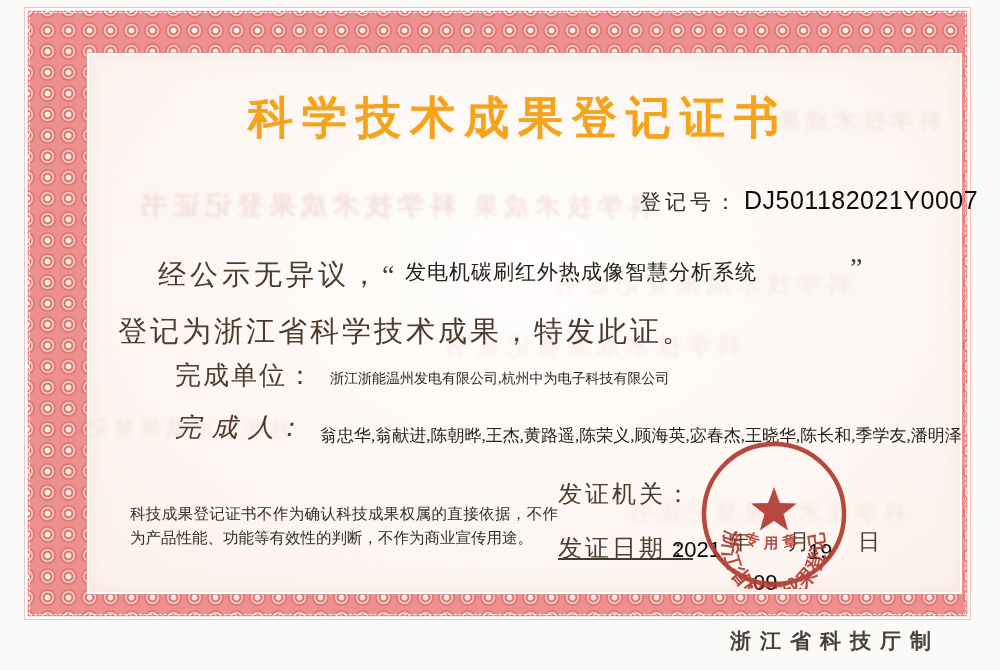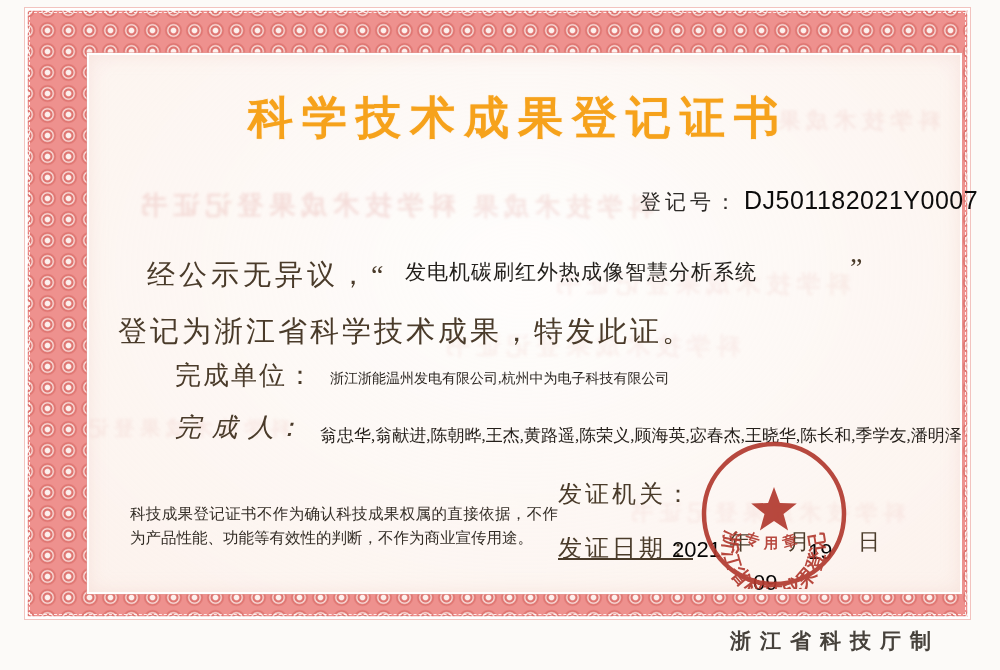--- a/index.html
+++ b/index.html
@@ -48,21 +48,21 @@
     text-shadow:0 0 1px rgba(246,162,27,.5);
     padding-left:36px;
   }
   .reg-line{position:absolute;left:640px;top:186px;white-space:nowrap;}
   .reg-label{font-size:21px;letter-spacing:4px;color:#2e2b28;margin-top:40px;}
   .reg-value{
     font-family:Liberation Sans, sans-serif;
     font-size:25px;color:#0c0c0c;letter-spacing:.5px;margin-left:4px;
   }
   .kai{color:#4a3b2a;}
-  .body-intro{position:absolute;left:147px;top:256px;font-size:28px;letter-spacing:4px;}
+  .body-intro{position:absolute;left:158px;top:256px;font-size:28px;letter-spacing:4px;}
   .project-name{position:absolute;left:405px;top:258px;font-size:21px;letter-spacing:1px;color:#23201c;}
   .close-quote{position:absolute;left:850px;top:252px;font-size:28px;}
   .body-line2{position:absolute;left:118px;top:312px;font-size:29px;letter-spacing:3px;}
   .unit-label{position:absolute;left:175px;top:358px;font-size:26px;letter-spacing:2px;}
   .unit-value{position:absolute;left:330px;top:370px;font-size:14px;color:#241f1a;}
   .people-label{position:absolute;left:175px;top:410px;font-size:26px;letter-spacing:2px;font-style:italic;}
   .people-value{position:absolute;left:320px;top:424px;font-size:17px;color:#241f1a;}
   .disclaimer{
     position:absolute;left:130px;top:502px;width:428px;
     font-size:15.5px;line-height:1.55;color:#332d26;text-align:justify;

